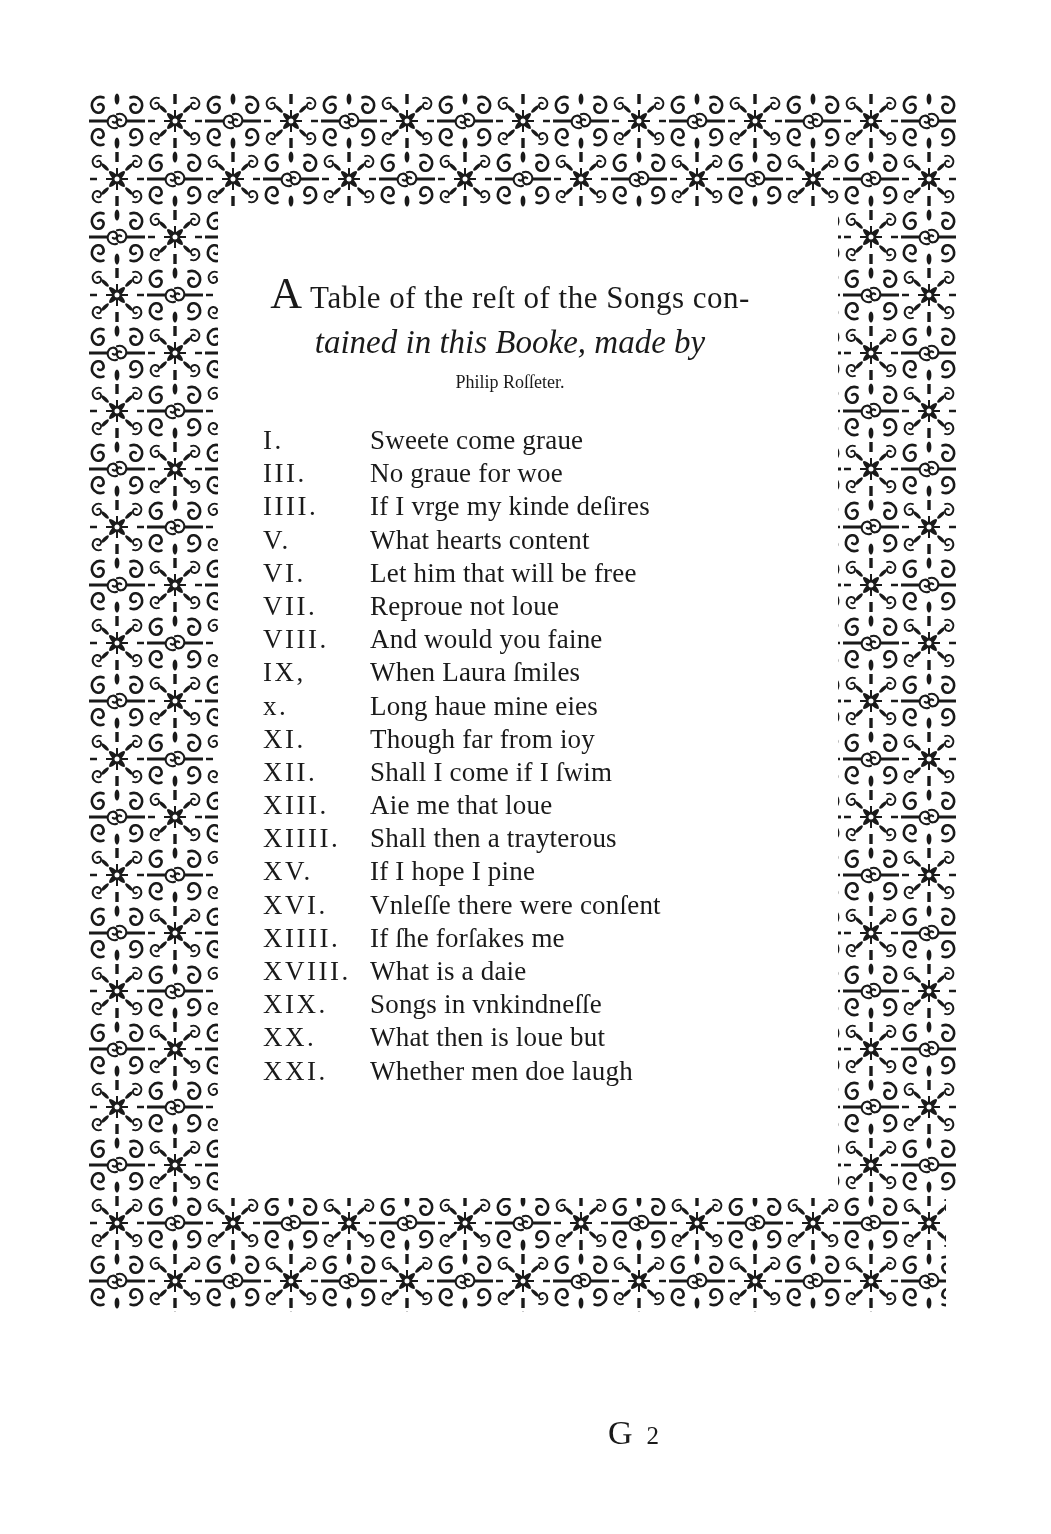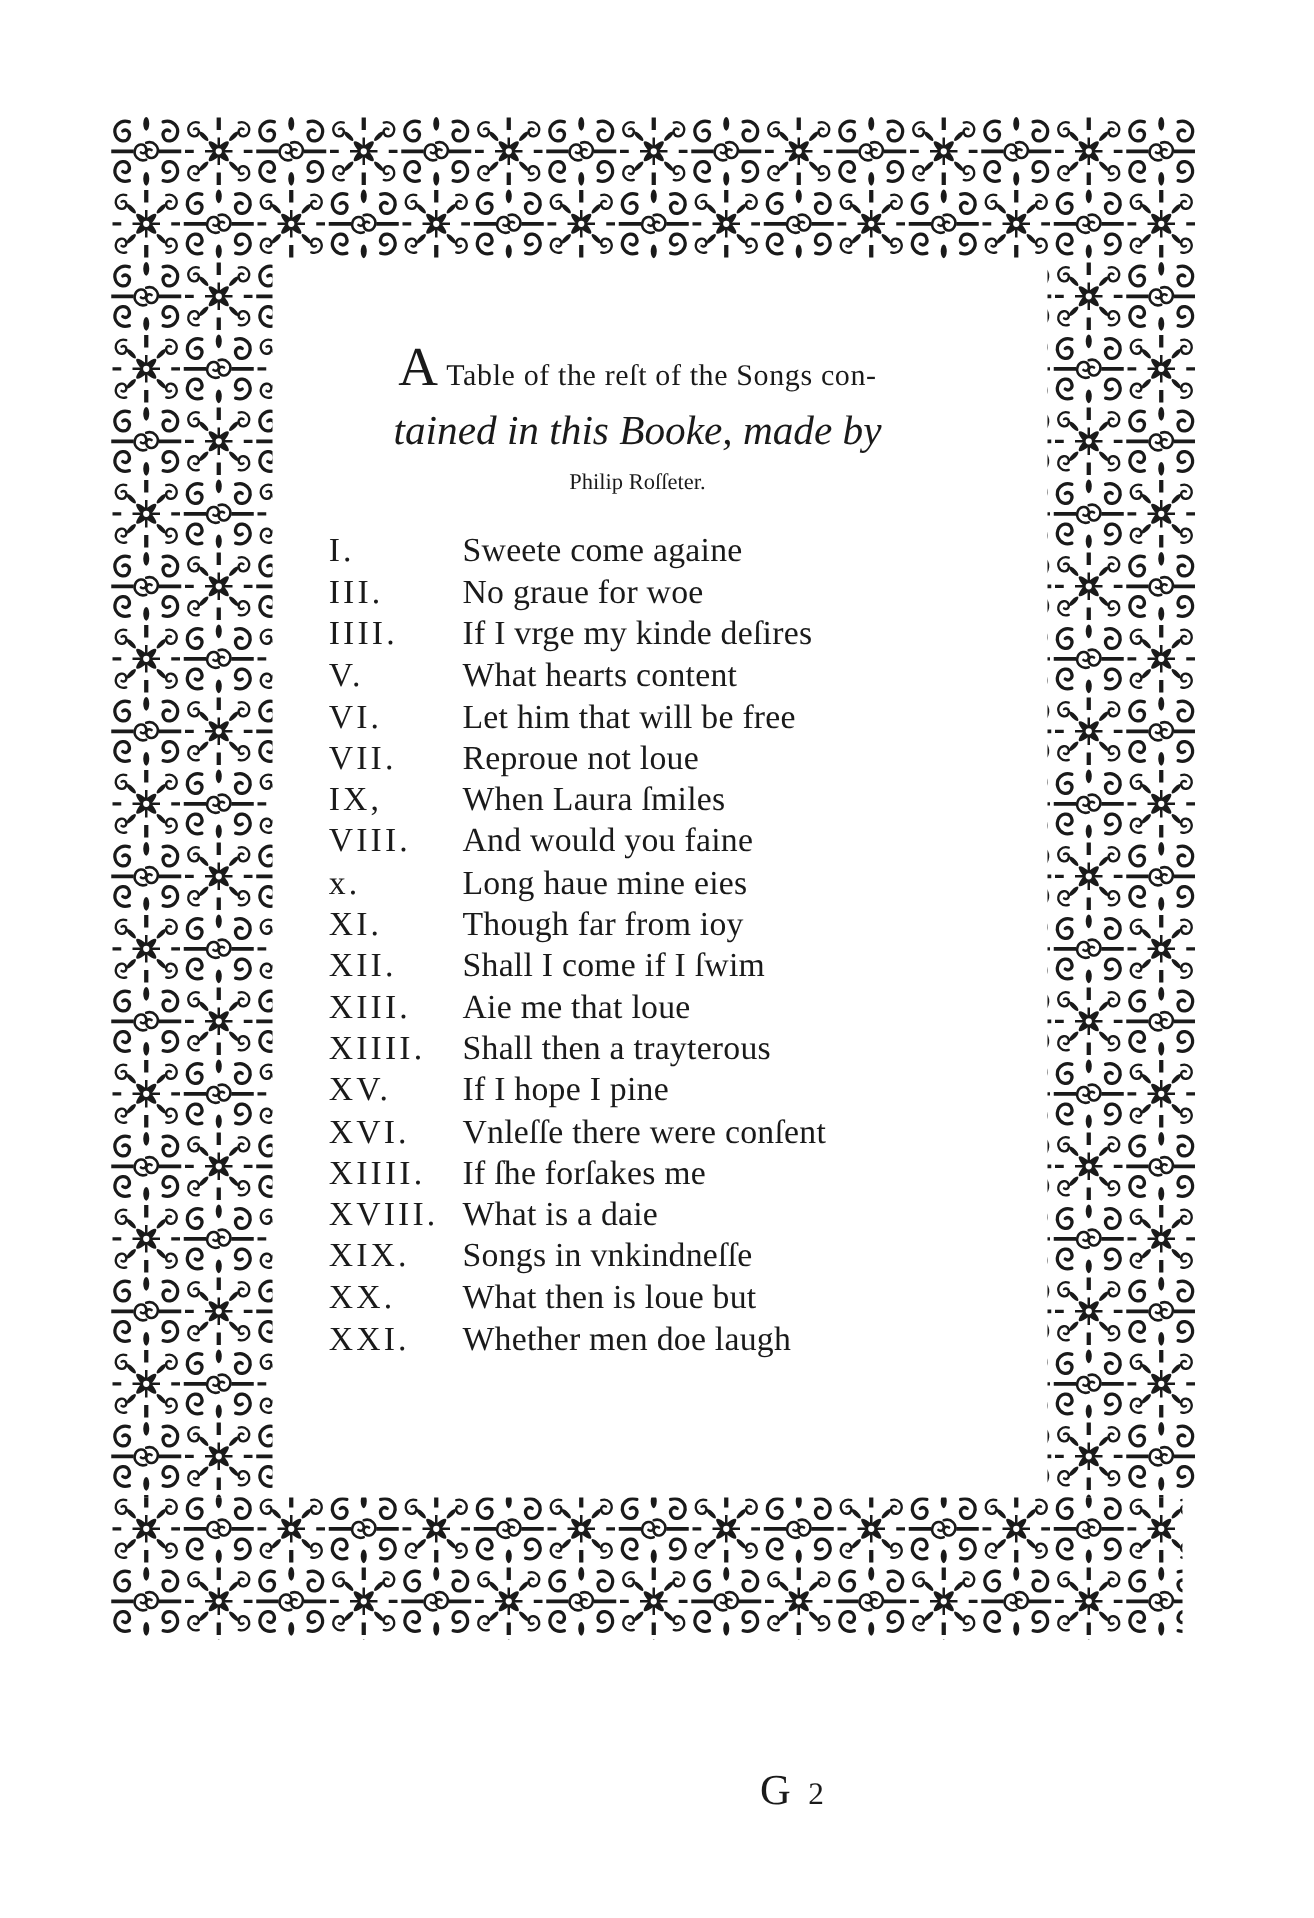--- a/index.html
+++ b/index.html
@@ -27,21 +27,21 @@
   }
   
   .title-block {
     position: absolute;
     left: 195px;
     top: 272px;
     width: 630px;
     text-align: center;
   }
   .t1 {
-    font-size: 24px;
+    font-size: 31px;
     line-height: 44px;
     letter-spacing: 0.5px;
     white-space: nowrap;
     text-align: center;
   }
   .t1::first-letter {
     font-size: 44px;
   }
   .t2 {
     font-size: 33px;
@@ -144,28 +144,28 @@
     <rect x="0" y="1106" width="858" height="114" fill="url(#orn)"></rect>
   </svg>
 
   <div class="title-block">
     <div class="t1">A Table of the reſt of the Songs con-</div>
     <div class="t2">tained in this Booke, made by</div>
     <div class="t3">Philip Roſſeter.</div>
   </div>
 
   <div class="songs">
-    <div class="row"><span class="num">I.</span><span class="song">Sweete come againe</span></div>
+    <div class="row"><span class="num">I.</span><span class="song">Sweete come graue</span></div>
     <div class="row"><span class="num">III.</span><span class="song">No graue for woe</span></div>
     <div class="row"><span class="num">IIII.</span><span class="song">If I vrge my kinde deſires</span></div>
     <div class="row"><span class="num">V.</span><span class="song">What hearts content</span></div>
     <div class="row"><span class="num">VI.</span><span class="song">Let him that will be free</span></div>
     <div class="row"><span class="num">VII.</span><span class="song">Reproue not loue</span></div>
+    <div class="row"><span class="num">VIII.</span><span class="song">And would you faine</span></div>
     <div class="row"><span class="num">IX,</span><span class="song">When Laura ſmiles</span></div>
-    <div class="row"><span class="num">VIII.</span><span class="song">And would you faine</span></div>
     <div class="row"><span class="num">x.</span><span class="song">Long haue mine eies</span></div>
     <div class="row"><span class="num">XI.</span><span class="song">Though far from ioy</span></div>
     <div class="row"><span class="num">XII.</span><span class="song">Shall I come if I ſwim</span></div>
     <div class="row"><span class="num">XIII.</span><span class="song">Aie me that loue</span></div>
     <div class="row"><span class="num">XIIII.</span><span class="song">Shall then a trayterous</span></div>
     <div class="row"><span class="num">XV.</span><span class="song">If I hope I pine</span></div>
     <div class="row"><span class="num">XVI.</span><span class="song">Vnleſſe there were conſent</span></div>
     <div class="row"><span class="num">XIIII.</span><span class="song">If ſhe forſakes me</span></div>
     <div class="row"><span class="num">XVIII.</span><span class="song">What is a daie</span></div>
     <div class="row"><span class="num">XIX.</span><span class="song">Songs in vnkindneſſe</span></div>

